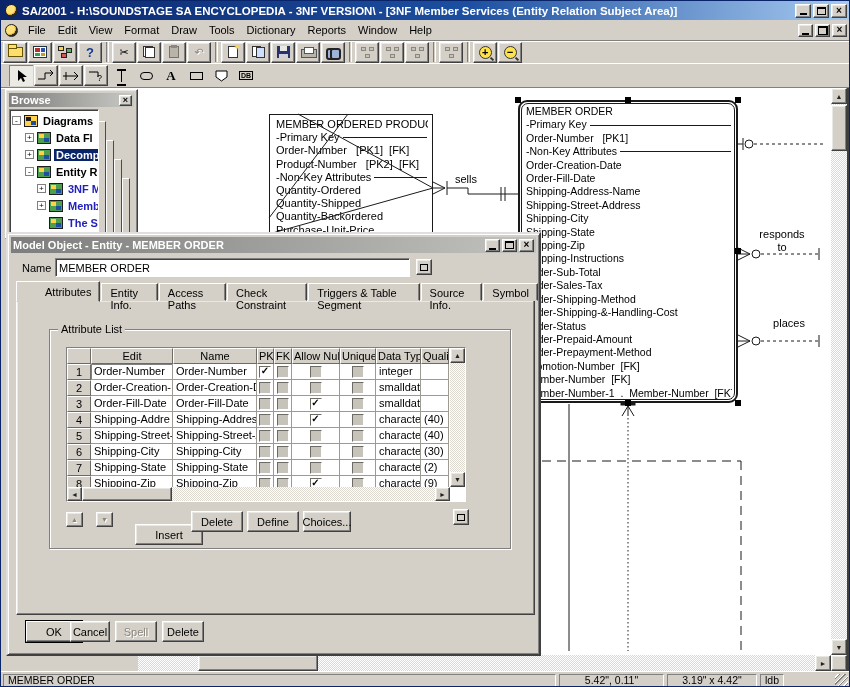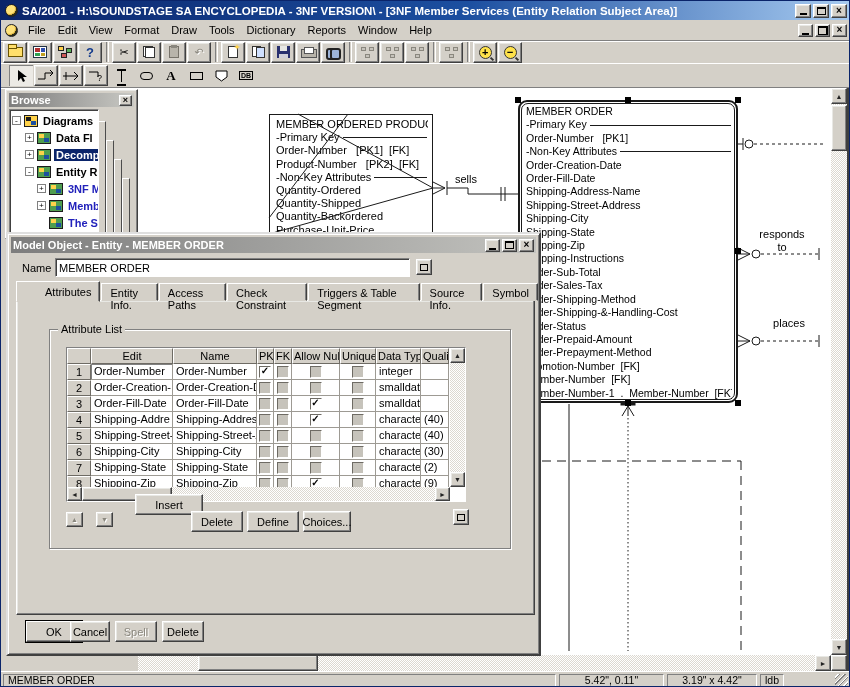--- a/index.html
+++ b/index.html
@@ -809,21 +809,21 @@
               </div>
           </div>
         </div>
 
         <div class="movebtn out dis" style="left:16px;top:182px">
             <span>▲</span>
           </div>
         <div class="movebtn out dis" style="left:46px;top:182px">
             <span>▼</span>
           </div>
-        <button class="pbtn out" style="left:85px;top:164px;width:68px">Insert</button>
+        <button class="pbtn out" style="left:85px;top:194px;width:68px">Insert</button>
         <button class="pbtn out" style="left:141px;top:181px;width:52px">Delete</button>
         <button class="pbtn out" style="left:197px;top:181px;width:52px">Define</button>
         <button class="pbtn out" style="left:253px;top:181px;width:48px">Choices...</button>
         <div class="mini-btn out" style="left:403px;top:179px">
             <i></i>
           </div>
       </div>
     </div>
 
     <button class="pbtn out default" style="left:18px;top:387px;width:56px">OK</button>

